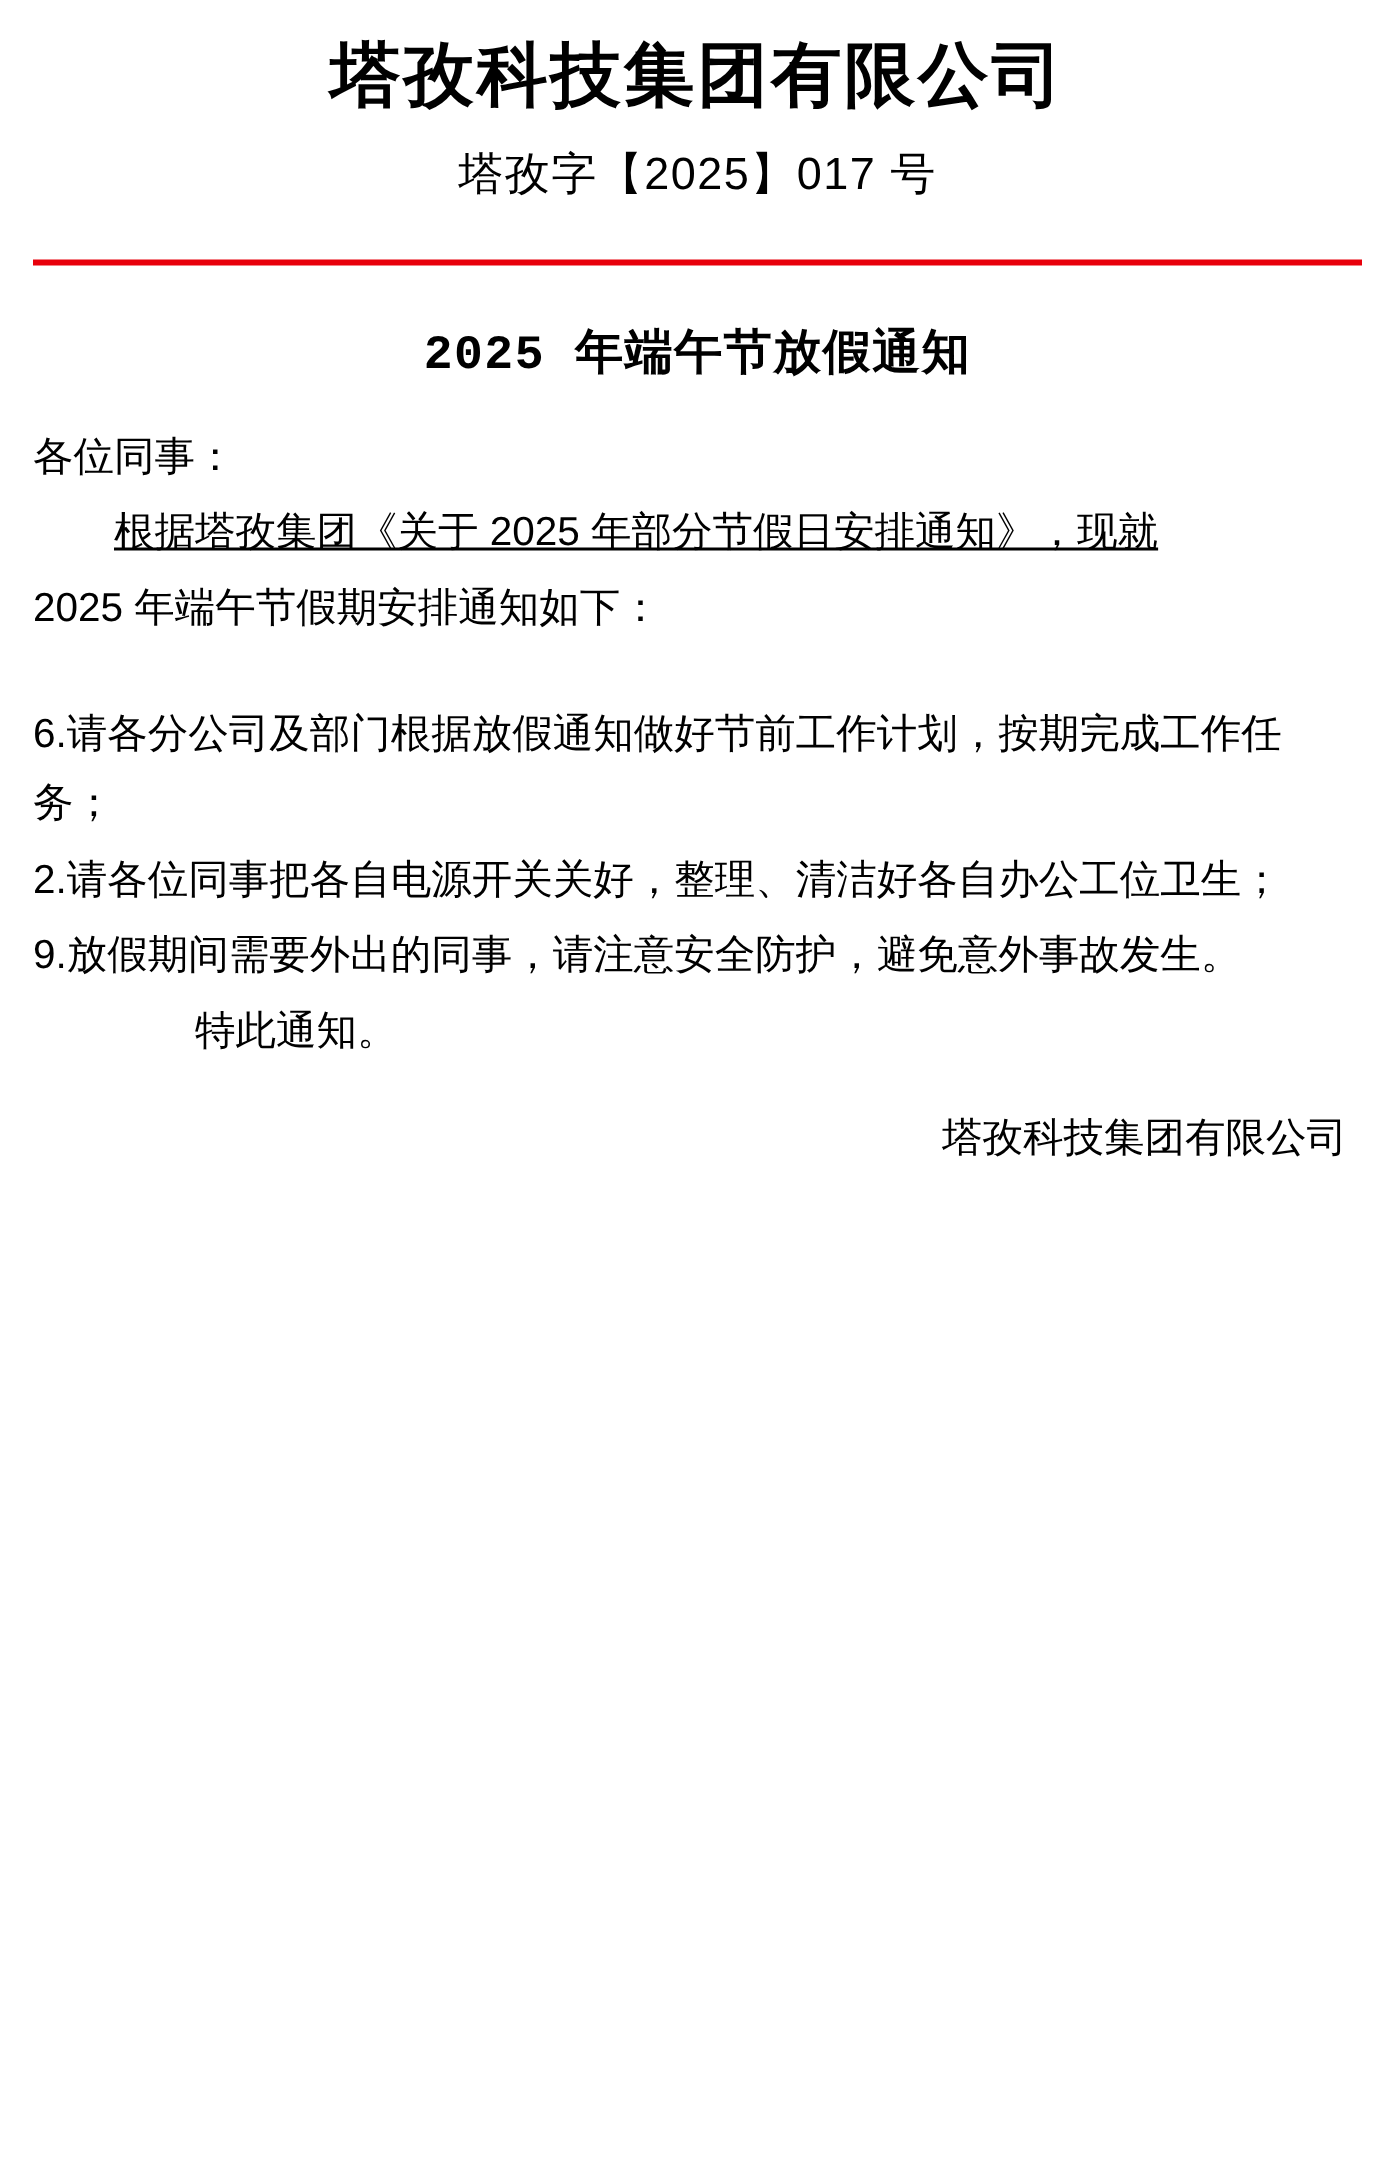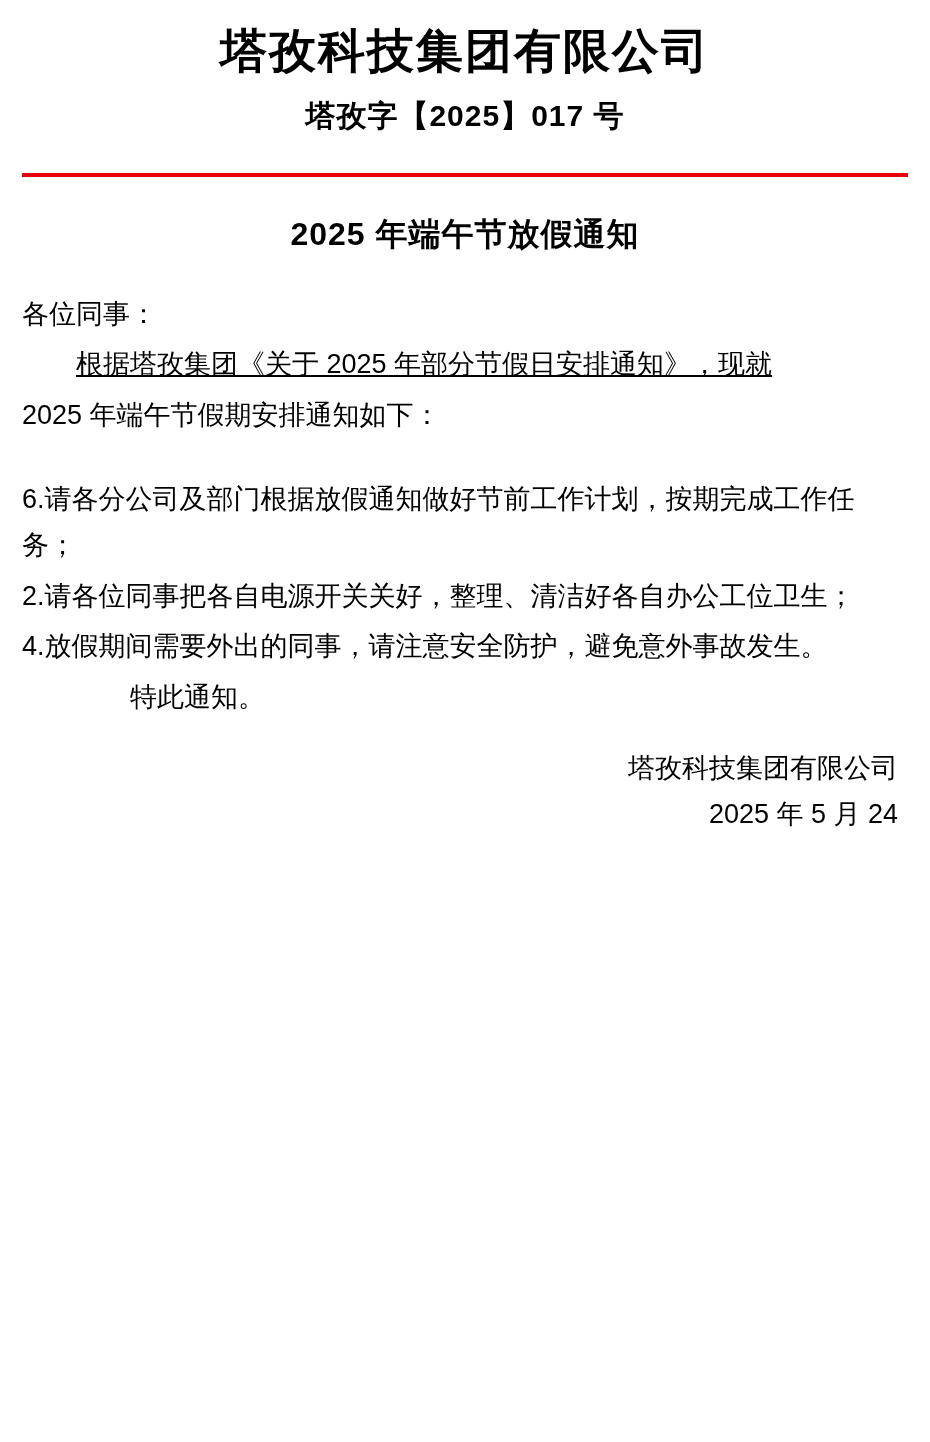--- a/index.html
+++ b/index.html
@@ -27,44 +27,44 @@
     font-family: "Liberation Serif", "DejaVu Serif", serif;
     font-weight: 700;
     font-size: 47px;
     letter-spacing: 2px;
     line-height: 1.1;
     margin-top: 26px;
   }
   .doc-number {
     text-align: center;
     font-size: 30px;
-    font-weight: 700;
+    font-weight: 400;
     letter-spacing: 1px;
     margin-top: 18px;
   }
   .red-rule {
     margin-top: 36px;
     height: 4px;
     background: #e8000b;
     width: 100%;
   }
 
   .doc-title {
     text-align: center;
-    font-family: Liberation Sans, sans-serif;
+    font-family: Liberation Mono, monospace;
     font-weight: 700;
     font-size: 32px;
     letter-spacing: 1px;
     margin-top: 36px;
   }
 
   .body-text {
     font-size: 27px;
     line-height: 1.72;
-    margin-top: 34px;
+    margin-top: 24px;
   }
   .para {
     margin: 0 0 4px 0;
   }
   .para.indent {
     text-indent: 54px;
     text-decoration: underline;
   }
   .para.indent2 {
     text-indent: 108px;
@@ -108,23 +108,22 @@
 
 
     <div class="spacer"></div>
 
 
     <p class="para">6.请各分公司及部门根据放假通知做好节前工作计划，按期完成工作任务；</p>
 
     <p class="para">2.请各位同事把各自电源开关关好，整理、清洁好各自办公工位卫生；</p>
 
 
-    <p class="para">4.放假期间需要外出的同事，请注意安全防护，避免意外事故发生。</p>
+    <p class="para">9.放假期间需要外出的同事，请注意安全防护，避免意外事故发生。</p>
 
     <p class="para indent2">特此通知。</p>
   </div>
 
   <div class="signature">
     <p class="sig-line">塔孜科技集团有限公司</p>
-    <p class="sig-line">2025 年 5 月 24</p>
   </div>
 
 </div>
 
 </body></html>

